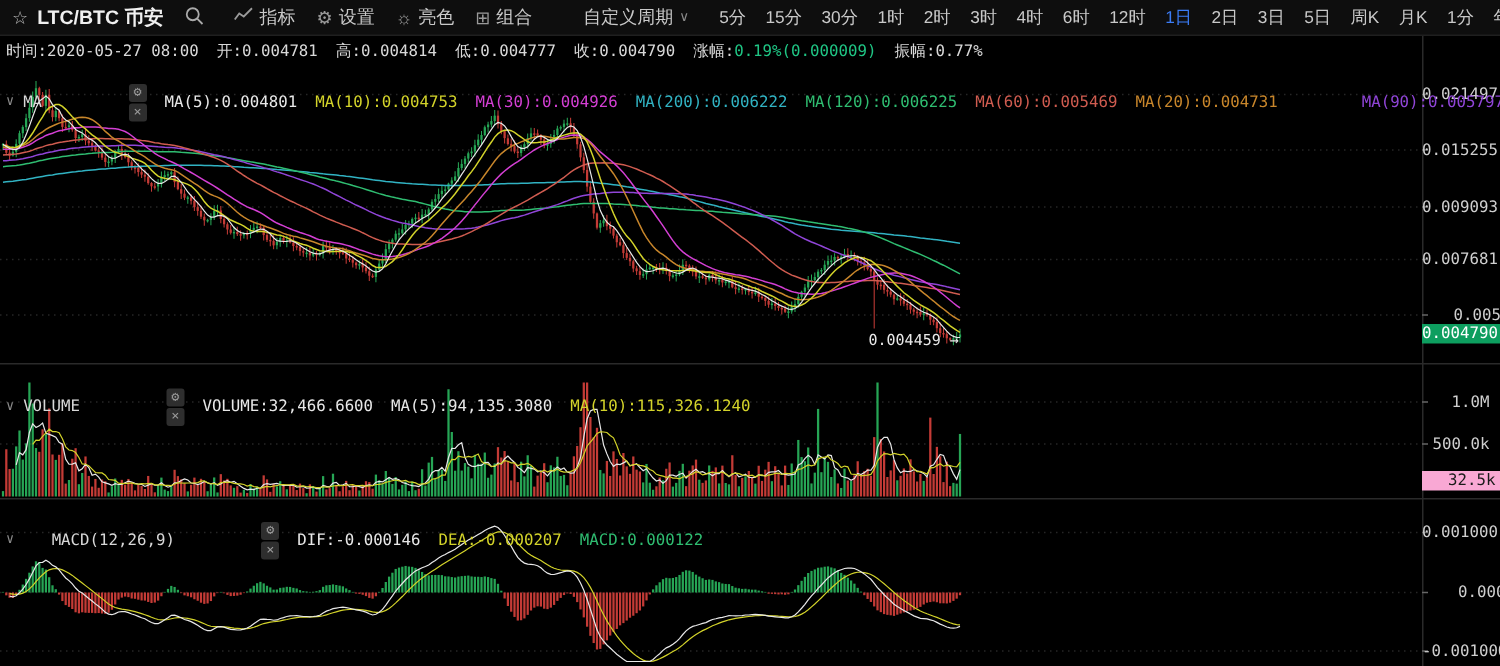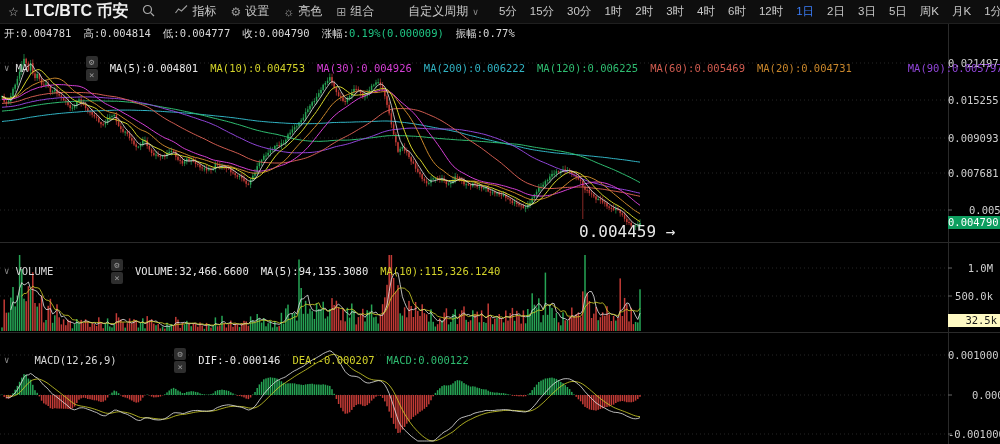--- a/index.html
+++ b/index.html
@@ -3,21 +3,21 @@
 <meta charset="utf-8">
 <style>
   html,body{margin:0;padding:0;background:#000;width:1000px;height:444px;overflow:hidden;
     font-family:"Liberation Sans","DejaVu Sans",sans-serif;}
   .app{position:relative;width:1000px;height:444px;background:#000;}
   
   .toolbar{position:absolute;top:0;left:0;width:1000px;height:24px;background:#0e0e0e;
     border-bottom:1px solid #1f1f1f;display:flex;align-items:center;color:#c9c9c9;
     font-size:12px;padding-left:8px;box-sizing:border-box;}
   .star{color:#b8b8b8;font-size:12px;margin-right:6px;}
-  .symbol{color:#f0f0f0;font-weight:bold;font-size:16px;margin-right:14px;white-space:nowrap;}
+  .symbol{color:#f0f0f0;font-weight:bold;font-size:13px;margin-right:14px;white-space:nowrap;}
   .icon-svg{display:inline-block;vertical-align:middle;}
   .sep{width:1px;height:14px;background:#2a2a2a;margin:0 10px;}
   .mitem{display:flex;align-items:center;gap:4px;margin-right:14px;cursor:default;white-space:nowrap;}
   .mglyph{color:#9a9a9a;font-size:12px;}
   .tflist{display:flex;align-items:center;gap:13px;font-size:11.5px;margin-left:4px;}
   .tf{white-space:nowrap;}
   
   .chart-area{position:absolute;top:24px;left:0;width:1000px;height:420px;}
   #chart-svg{position:absolute;top:0;left:0;}
   .overlay-row{position:absolute;display:flex;align-items:center;gap:12px;white-space:pre;
@@ -27,21 +27,21 @@
   .ibtn{display:inline-block;width:12px;height:12px;background:#2e2e2e;border-radius:2px;
     color:#9a9a9a;font-size:9px;line-height:12px;text-align:center;margin-left:3px;}
   .indlabel{color:#d8d8d8;}
   .axis-label{position:absolute;left:948px;width:48px;text-align:right;padding-right:3px;
     box-sizing:border-box;font-family:"DejaVu Sans Mono","Liberation Mono",monospace;
     font-size:10.5px;color:#cfcfcf;z-index:4;}
   .tag{position:absolute;left:948px;width:52px;height:13px;line-height:13px;text-align:right;
     padding-right:3px;box-sizing:border-box;z-index:6;
     font-family:"DejaVu Sans Mono","Liberation Mono",monospace;font-size:10.5px;}
   .annotation{position:absolute;z-index:5;color:#e8e8e8;
-    font-family:"DejaVu Sans Mono","Liberation Mono",monospace;font-size:16px;}
+    font-family:"DejaVu Sans Mono","Liberation Mono",monospace;font-size:10px;}
 </style>
 </head>
 <body>
 
 <div class="app">
 
   <div class="toolbar">
     <span class="star">☆</span>
     <span class="symbol">LTC/BTC 币安</span>
     <span class="icon-svg">
@@ -1323,20 +1323,21 @@
         <div class="axis-label" style="top: 143px;">0.007681</div>
         <div class="axis-label" style="top: 180px; padding-left: 21px;">0.005450</div>
         <div class="axis-label" style="top: 238px;">1.0M</div>
         <div class="axis-label" style="top: 266px;">500.0k</div>
         <div class="axis-label" style="top: 325px;">0.001000</div>
         <div class="axis-label" style="top: 365px; padding-left: 24px;">0.000000</div>
         <div class="axis-label" style="top: 404px;">-0.001000</div>
       </div>
 
     <div class="overlay-row" style="top:3px;left:4px;">
+      <span class="pair"><span>时间:</span><span>2020-05-27 08:00</span></span>
       <span class="pair"><span>开:</span><span>0.004781</span></span>
       <span class="pair"><span>高:</span><span>0.004814</span></span>
       <span class="pair"><span>低:</span><span>0.004777</span></span>
       <span class="pair"><span>收:</span><span>0.004790</span></span>
       <span class="pair"><span>涨幅:</span><span style="color: rgb(31, 197, 132);">0.19%(0.000009)</span></span>
       <span class="pair"><span>振幅:</span><span>0.77%</span></span>
     </div>
 
     <div class="overlay-row" style="top:19px;left:4px;">
       <span class="chev">∨</span>
@@ -1375,15 +1376,15 @@
         <span class="ibtn">×</span>
       </span>
       <span style="color: rgb(232, 232, 232);">DIF:-0.000146</span>
       <span style="color: rgb(211, 211, 42);">DEA:-0.000207</span>
       <span style="color: rgb(47, 189, 113);">MACD:0.000122</span>
     </div>
 
     <div class="annotation" style="top:198px;left:579px;">0.004459 →</div>
 
     <div class="tag" style="top: 192px; color: rgb(255, 255, 255); background: rgb(13, 158, 95);">0.004790</div>
-    <div class="tag" style="top: 290px; color: rgb(26, 26, 26); background: #fef9c3;">32.5k</div>
+    <div class="tag" style="top: 290px; color: rgb(26, 26, 26); background: #f9a8d4;">32.5k</div>
   </div>
 </div>
 
 </body></html>

